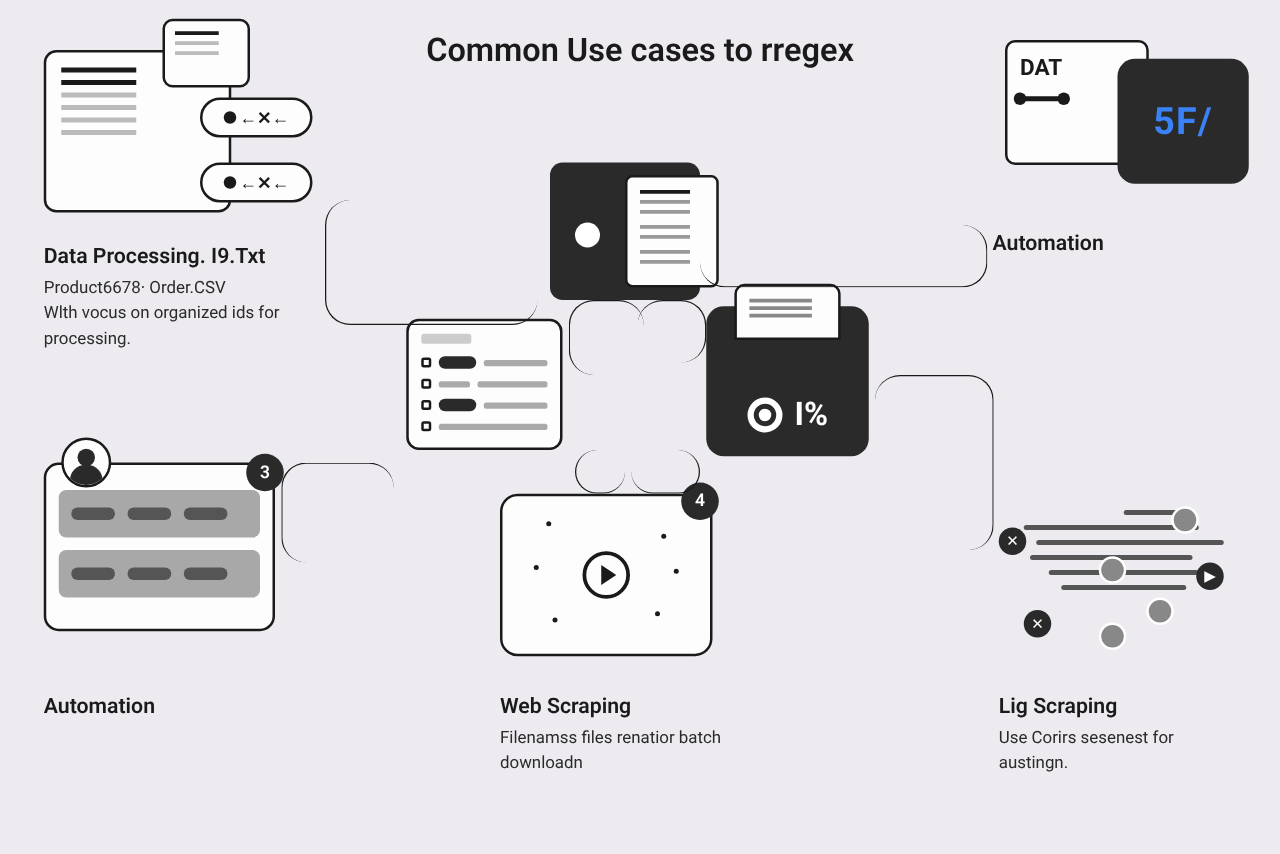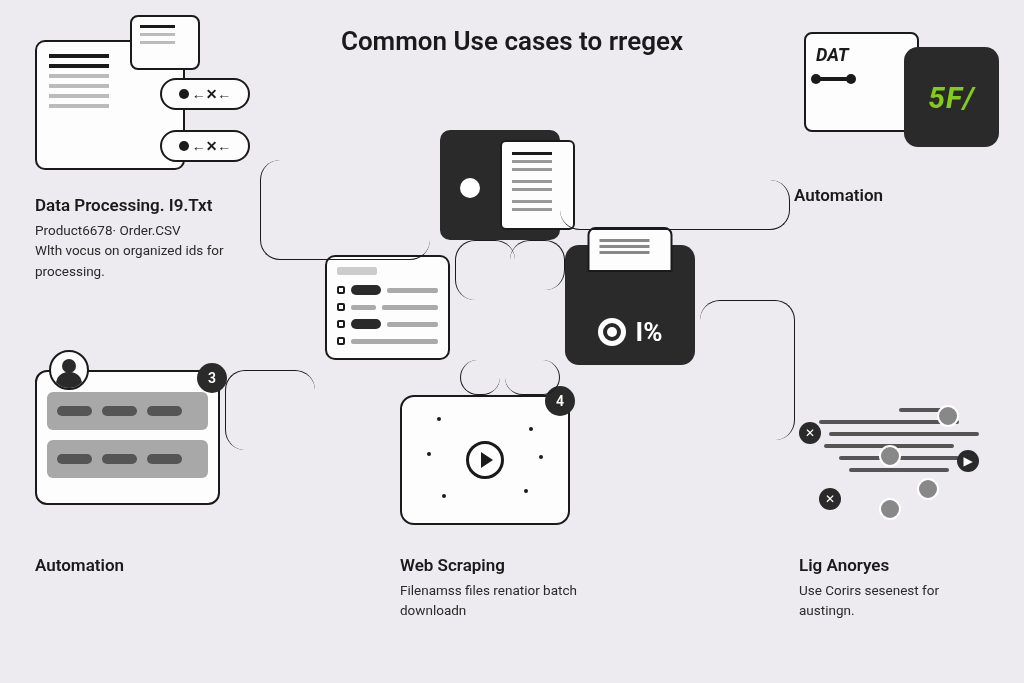--- a/index.html
+++ b/index.html
@@ -79,21 +79,21 @@
   align-items: center;
   justify-content: center;
   gap: 3px;
 }
 .pill .dot { width: 10px; height: 10px; background: #1a1a1a; border-radius: 50%; }
 .pill .arr { font-size: 14px; font-weight: bold; }
 
 .card-tr-stack {
   position: absolute;
   top: 22px; right: 25px;
-  width: 195px; height: 135px; font-style: italic;
+  width: 195px; height: 135px;
 }
 .card-dat {
   position: absolute;
   top: 10px; left: 0;
   width: 115px; height: 100px;
   background: #fdfdfd;
   border: 2px solid #1a1a1a;
   border-radius: 8px;
   padding: 10px;
   font-size: 18px;
@@ -113,23 +113,23 @@
   width: 10px; height: 10px;
   border-radius: 50%;
   background: #1a1a1a;
   top: -3px;
 }
 .card-dat .handle::before { left: -5px; }
 .card-dat .handle::after { right: -5px; }
 .card-5f {
   position: absolute;
   top: 25px; right: 0;
-  width: 95px; height: 100px;
-  background: #2a2a2a;
-  color: #84cc16;
+  width: 105px; height: 100px;
+  background: #2a2a2a;
+  color: #3b82f6;
   border-radius: 14px;
   display: flex;
   align-items: center;
   justify-content: center;
   font-size: 30px;
   font-weight: 700;
   letter-spacing: 1px;
 }
 
 .center-dark {
@@ -485,21 +485,21 @@
   <div class="line" style="width:100px; margin-left:50px;"></div>
   <div class="chip" style="top:22px; left:0;">✕</div>
   <div class="chip" style="top:50px; right:10px;">▶</div>
   <div class="chip" style="bottom:10px; left:20px;">✕</div>
   <div class="av" style="top:5px; right:30px;"></div>
   <div class="av" style="top:45px; left:80px;"></div>
   <div class="av" style="bottom:20px; right:50px;"></div>
   <div class="av" style="bottom:0; left:80px;"></div>
 </div>
 <div class="block" style="top:555px; right:35px; width:190px;">
-  <h3>Lig Anoryes</h3>
+  <h3>Lig Scraping</h3>
   <p>Use Corirs sesenest for austingn.</p>
 </div>
 
 <div class="connector" style="top:160px; left:260px; width:170px; height:100px; border-right:none; border-top:none;"></div>
 <div class="connector" style="top:180px; left:560px; width:230px; height:50px; border-left:none; border-top:none;"></div>
 <div class="connector" style="top:300px; left:700px; width:95px; height:140px; border-left:none; border-bottom:none;"></div>
 <div class="connector" style="top:370px; left:225px; width:90px; height:80px; border-right:none; border-bottom:none;"></div>
 <div class="connector" style="top:240px; left:455px; width:60px; height:60px; border-right:none; border-bottom:none;"></div>
 <div class="connector" style="top:240px; left:510px; width:55px; height:50px; border-left:none; border-bottom:none;"></div>
 <div class="connector" style="top:360px; left:460px; width:40px; height:35px; border-right:none; border-top:none;"></div>

